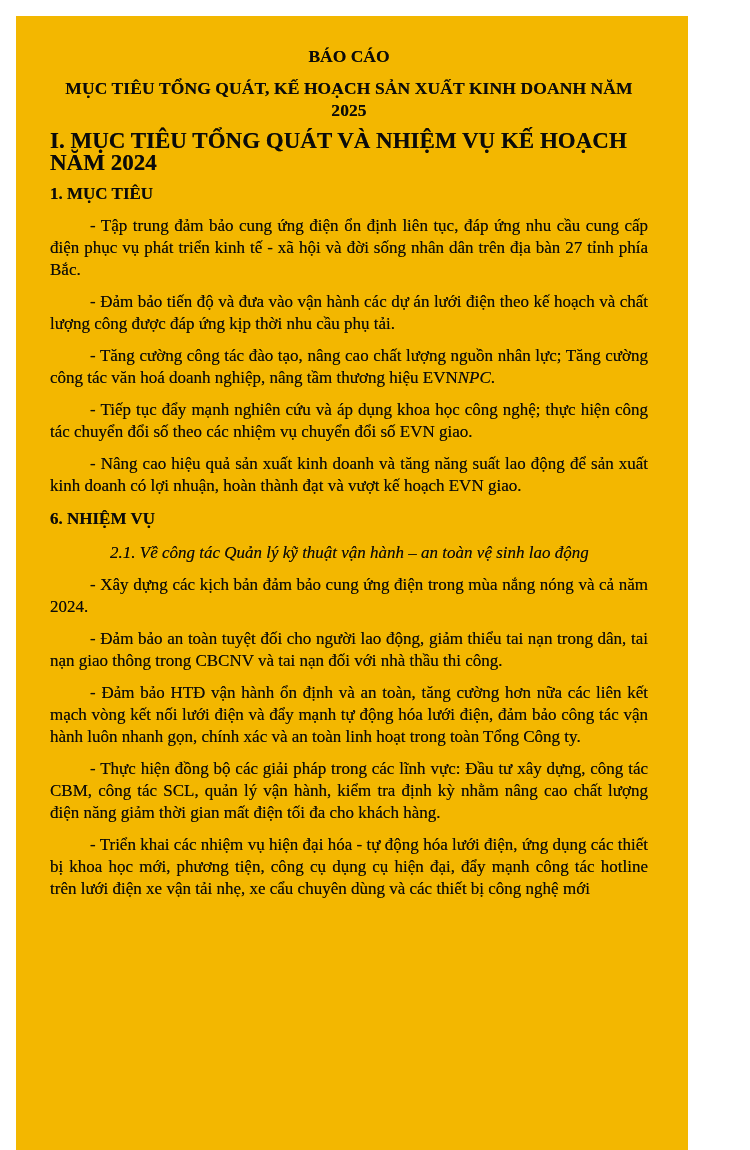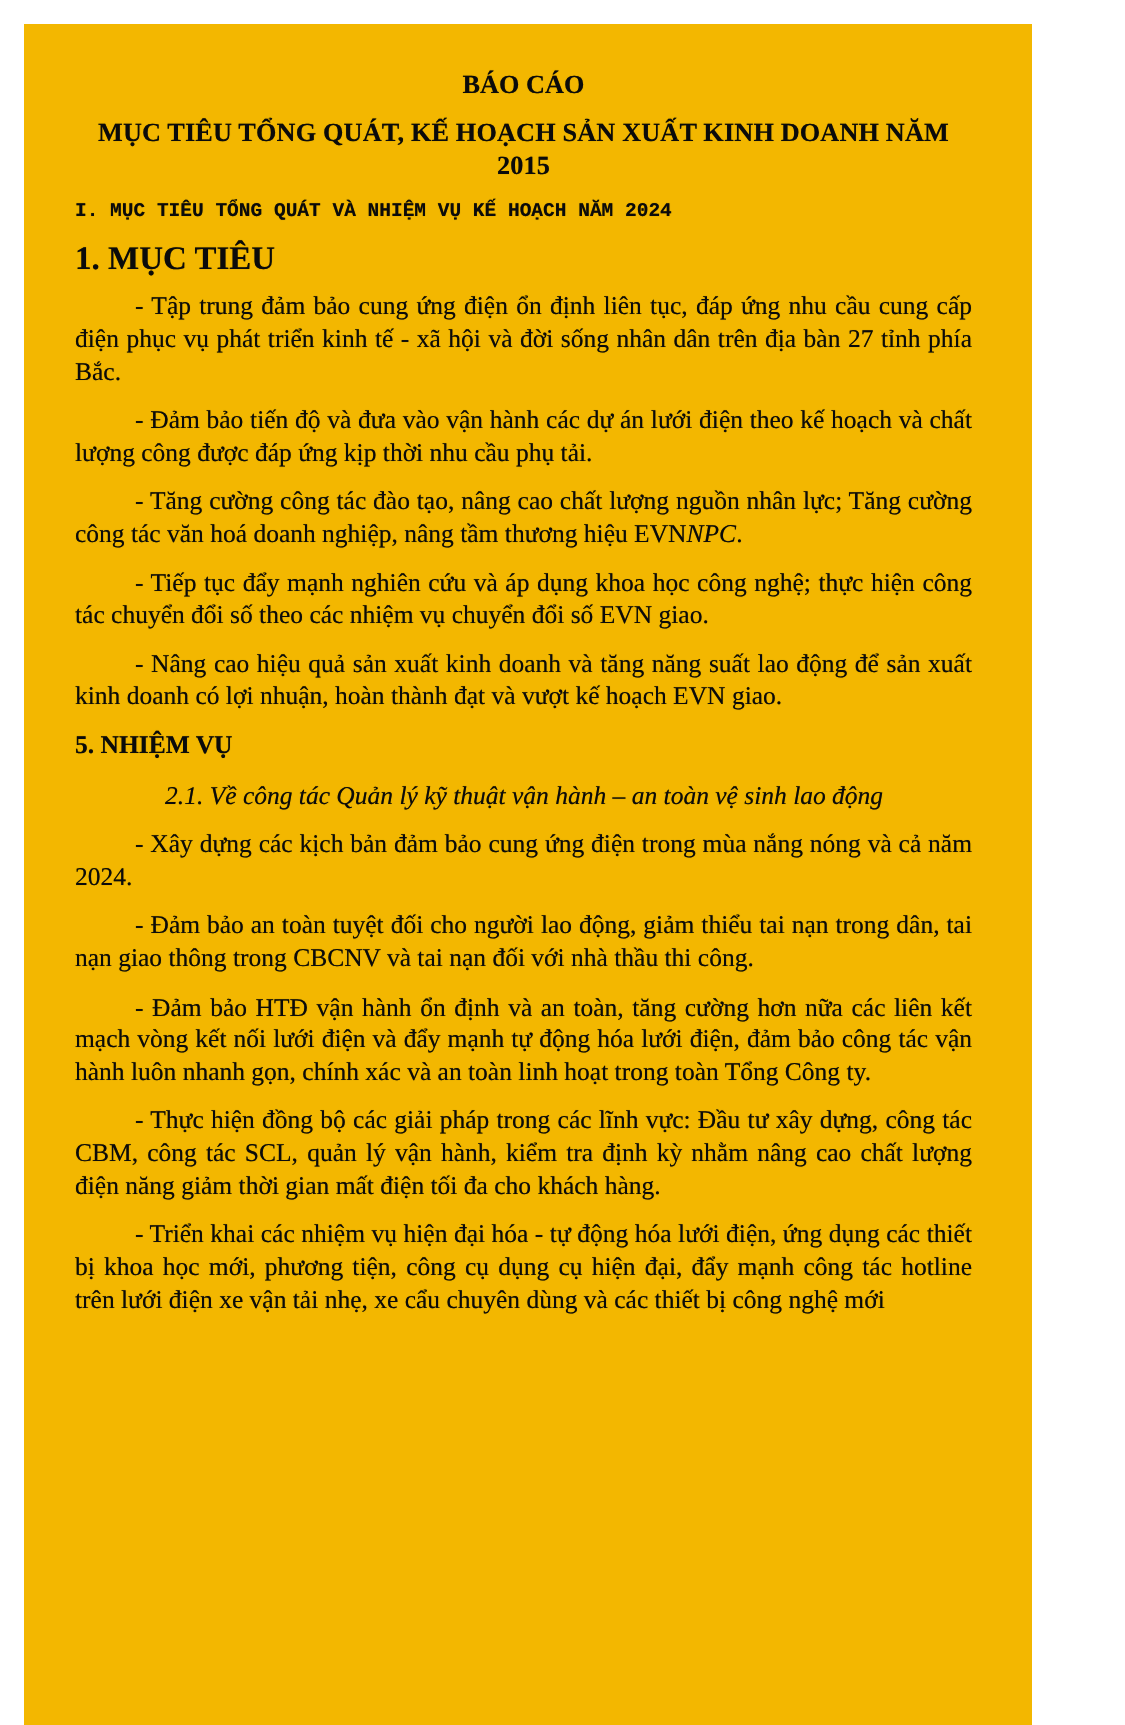--- a/index.html
+++ b/index.html
@@ -33,27 +33,26 @@
   }
   .doc-subtitle {
     font-weight: bold;
     text-align: center;
     font-size: 17.5px;
     letter-spacing: 0.1px;
     margin: 0 0 9px 0;
   }
   .h-section {
     font-weight: bold;
-    font-size: 13px;
+    font-size: 23px;
     margin: 0 0 9px 0;
-    font-family: Liberation Mono, monospace;
   }
   .h-sub {
     font-weight: bold;
-    font-size: 22px;
+    font-size: 17px;
     margin: 0 0 2px 0;
   }
   .h-nhiemvu {
     font-weight: bold;
     font-size: 17px;
     margin: 11px 0 0 0;
   }
   .h-21 {
     font-weight: normal;
     font-style: italic;
@@ -70,37 +69,37 @@
     font-style: italic;
   }
 </style>
 </head>
 <body>
 
 <div class="page">
 
   <div class="doc-title">BÁO CÁO</div>
 
-  <div class="doc-subtitle">MỤC TIÊU TỔNG QUÁT, KẾ HOẠCH SẢN XUẤT KINH DOANH NĂM 2015</div>
+  <div class="doc-subtitle">MỤC TIÊU TỔNG QUÁT, KẾ HOẠCH SẢN XUẤT KINH DOANH NĂM 2025</div>
 
   <div class="h-section">I. MỤC TIÊU TỔNG QUÁT VÀ NHIỆM VỤ KẾ HOẠCH NĂM 2024</div>
 
   <div class="h-sub">1. MỤC TIÊU</div>
 
   <p class="para">- Tập trung đảm bảo cung ứng điện ổn định liên tục, đáp ứng nhu cầu cung cấp điện phục vụ phát triển kinh tế - xã hội và đời sống nhân dân trên địa bàn 27 tỉnh phía Bắc.</p>
 
   <p class="para">- Đảm bảo tiến độ và đưa vào vận hành các dự án lưới điện theo kế hoạch và chất lượng công được đáp ứng kịp thời nhu cầu phụ tải.</p>
 
   <p class="para"><span>- Tăng cường công tác đào tạo, nâng cao chất lượng nguồn nhân lực; Tăng cường công tác văn hoá doanh nghiệp, nâng tầm thương hiệu EVN</span><span class="brand-italic">NPC</span><span>.</span></p>
 
   <p class="para">- Tiếp tục đẩy mạnh nghiên cứu và áp dụng khoa học công nghệ; thực hiện công tác chuyển đổi số theo các nhiệm vụ chuyển đổi số EVN giao.</p>
 
   <p class="para">- Nâng cao hiệu quả sản xuất kinh doanh và tăng năng suất lao động để sản xuất kinh doanh có lợi nhuận, hoàn thành đạt và vượt kế hoạch EVN giao.</p>
 
-  <div class="h-nhiemvu">5. NHIỆM VỤ</div>
+  <div class="h-nhiemvu">6. NHIỆM VỤ</div>
 
   <div class="h-21">2.1. Về công tác Quản lý kỹ thuật vận hành – an toàn vệ sinh lao động</div>
 
   <p class="para">- Xây dựng các kịch bản đảm bảo cung ứng điện trong mùa nắng nóng và cả năm 2024.</p>
 
   <p class="para">- Đảm bảo an toàn tuyệt đối cho người lao động, giảm thiểu tai nạn trong dân, tai nạn giao thông trong CBCNV và tai nạn đối với nhà thầu thi công.</p>
 
   <p class="para">- Đảm bảo HTĐ vận hành ổn định và an toàn, tăng cường hơn nữa các liên kết mạch vòng kết nối lưới điện và đẩy mạnh tự động hóa lưới điện, đảm bảo công tác vận hành luôn nhanh gọn, chính xác và an toàn linh hoạt trong toàn Tổng Công ty.</p>
 
   <p class="para">- Thực hiện đồng bộ các giải pháp trong các lĩnh vực: Đầu tư xây dựng, công tác CBM, công tác SCL, quản lý vận hành, kiểm tra định kỳ nhằm nâng cao chất lượng điện năng giảm thời gian mất điện tối đa cho khách hàng.</p>

